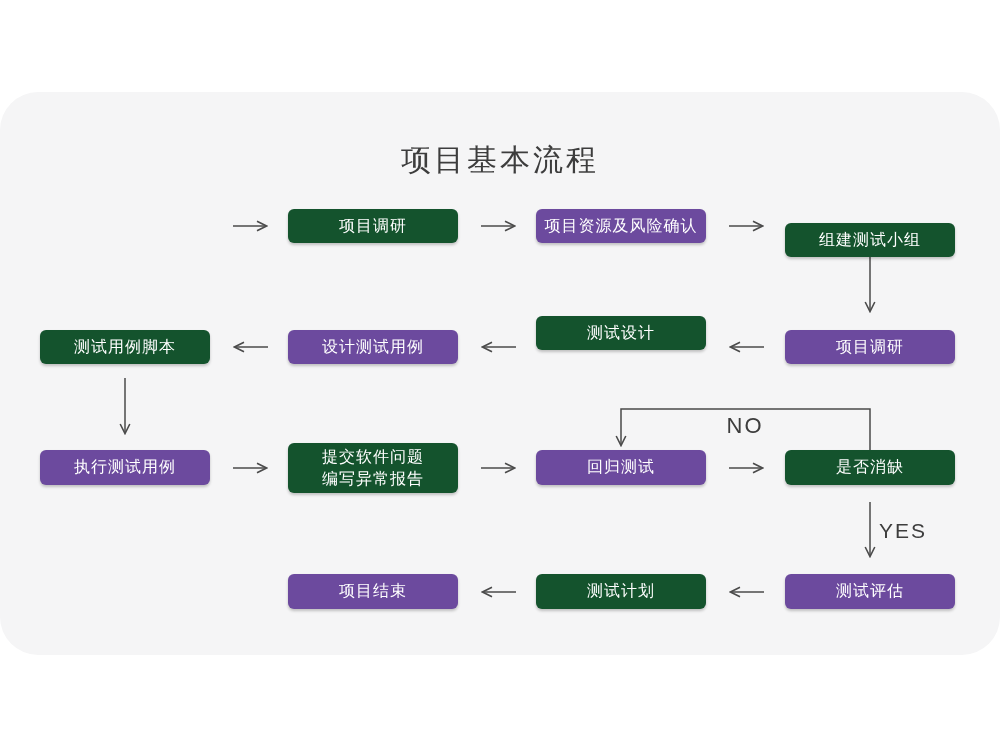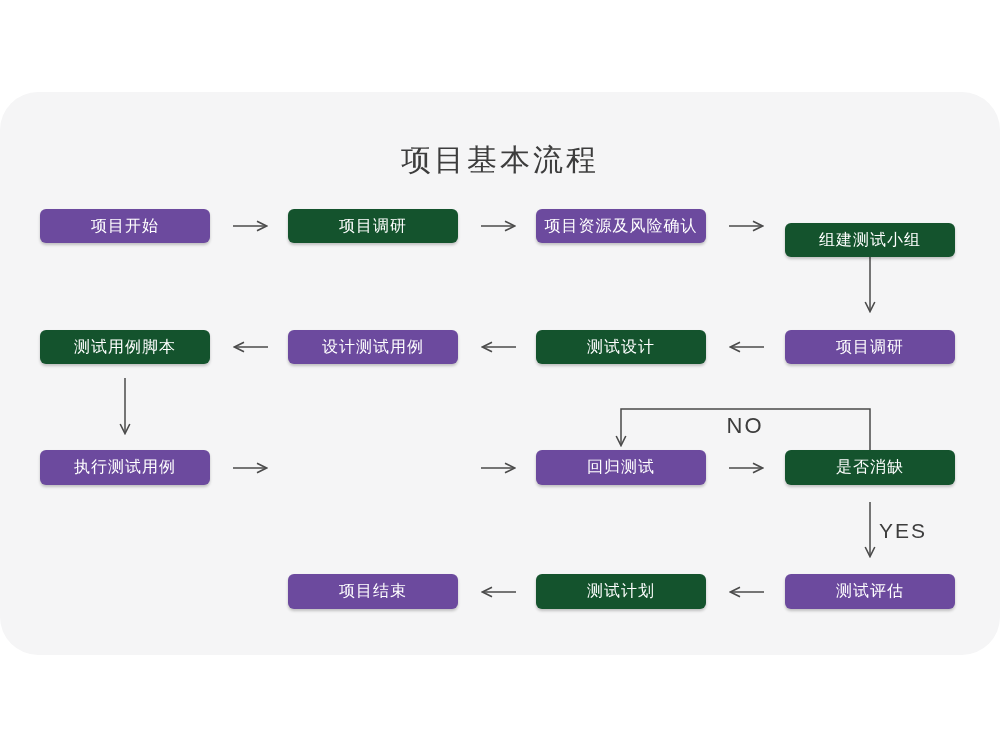--- a/index.html
+++ b/index.html
@@ -100,31 +100,32 @@
 
       <path d="M 870,450 L 870,409 L 621,409 L 621,445" marker-end="url(#ah)"></path>
 
       <line x1="870" y1="502" x2="870" y2="556" marker-end="url(#ah)"></line>
 
       <line x1="764" y1="592" x2="731" y2="592" marker-end="url(#ah)"></line>
       <line x1="516" y1="592" x2="483" y2="592" marker-end="url(#ah)"></line>
     </g>
   </svg>
 
-  <div class="node purple h34" style="left:40px;  top:209px;">项目开始</div>
   <div class="node gray   h34" style="left:288px; top:209px;">项目调研</div>
   <div class="node purple h34" style="left:536px; top:209px;">项目资源及风险确认</div>
   <div class="node gray   h34" style="left:785px; top:223px;">组建测试小组</div>
 
   <div class="node purple h34" style="left:785px; top:330px;">项目调研</div>
-  <div class="node gray   h34" style="left:536px; top:330px;">测试设计</div>
+  <div class="node gray   h34" style="left:536px; top:316px;">测试设计</div>
   <div class="node purple h34" style="left:288px; top:330px;">设计测试用例</div>
   <div class="node gray   h34" style="left:40px;  top:330px;">测试用例脚本</div>
 
   <div class="node purple h36" style="left:40px;  top:450px;">执行测试用例</div>
+  <div class="node gray   h50" style="left:288px; top:443px;">提交软件问题
+编写异常报告</div>
   <div class="node purple h36" style="left:536px; top:450px;">回归测试</div>
   <div class="node gray   h36" style="left:785px; top:450px;">是否消缺</div>
 
   <div class="node purple h36" style="left:785px; top:574px;">测试评估</div>
   <div class="node gray   h36" style="left:536px; top:574px;">测试计划</div>
   <div class="node purple h36" style="left:288px; top:574px;">项目结束</div>
 
   <div class="edge-label" id="no-label">NO</div>
   <div class="edge-label" id="yes-label">YES</div>
 

